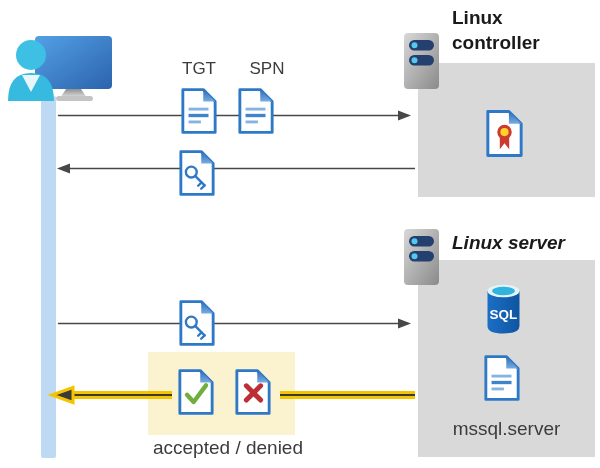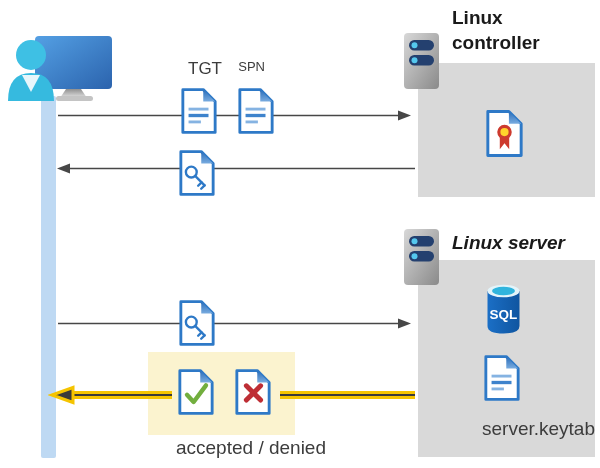--- a/index.html
+++ b/index.html
@@ -4,21 +4,21 @@
 <style>
   html,body{margin:0;padding:0;background:#fff;}
   .canvas{
     position:relative;width:600px;height:468px;background:#fff;overflow:hidden;
     font-family:"Liberation Sans","DejaVu Sans",sans-serif;color:#1a1a1a;
   }
   .abs{position:absolute;}
   .panel{background:#D9D9D9;}
   .label-bold{font-weight:700;font-size:19px;line-height:1.3;color:#1a1a1a;}
   .label-reg{font-weight:400;color:#3c3c3c;}
-  .center{text-align:right;}
+  .center{text-align:center;}
   .z1{z-index:1}.z2{z-index:2}.z3{z-index:3}.z4{z-index:4}
   .lifeline{width:15px;background:#BED9F3;border-radius:2px;}
   .hl-box{background:#FBF3CF;}
   .icons-backdrop{background:#FBF3CF;}
   svg{display:block;}
 </style>
 </head>
 <body>
 
 <div class="canvas">
@@ -177,19 +177,19 @@
     </g>
   </svg>
 
 
   <div class="abs label-bold z3" style="left:452px;top:6px;width:130px;">Linux controller</div>
 
   <div class="abs label-bold z3" style="left:452px;top:231px;font-style:italic;">Linux server</div>
 
   <div class="abs label-reg center z3" style="left:176px;top:59px;width:46px;font-size:17px;">TGT</div>
 
-  <div class="abs label-reg center z3" style="left:219px;top:59px;width:46px;font-size:13px;">SPN</div>
+  <div class="abs label-reg center z3" style="left:244px;top:59px;width:46px;font-size:17px;">SPN</div>
 
-  <div class="abs label-reg center z3" style="left:418px;top:418px;width:177px;font-size:19px;">server.keytab</div>
+  <div class="abs label-reg center z3" style="left:418px;top:418px;width:177px;font-size:19px;">mssql.server</div>
 
   <div class="abs label-reg center z3" style="left:130px;top:437px;width:196px;font-size:19px;">accepted / denied</div>
 
 </div>
 
 </body></html>

